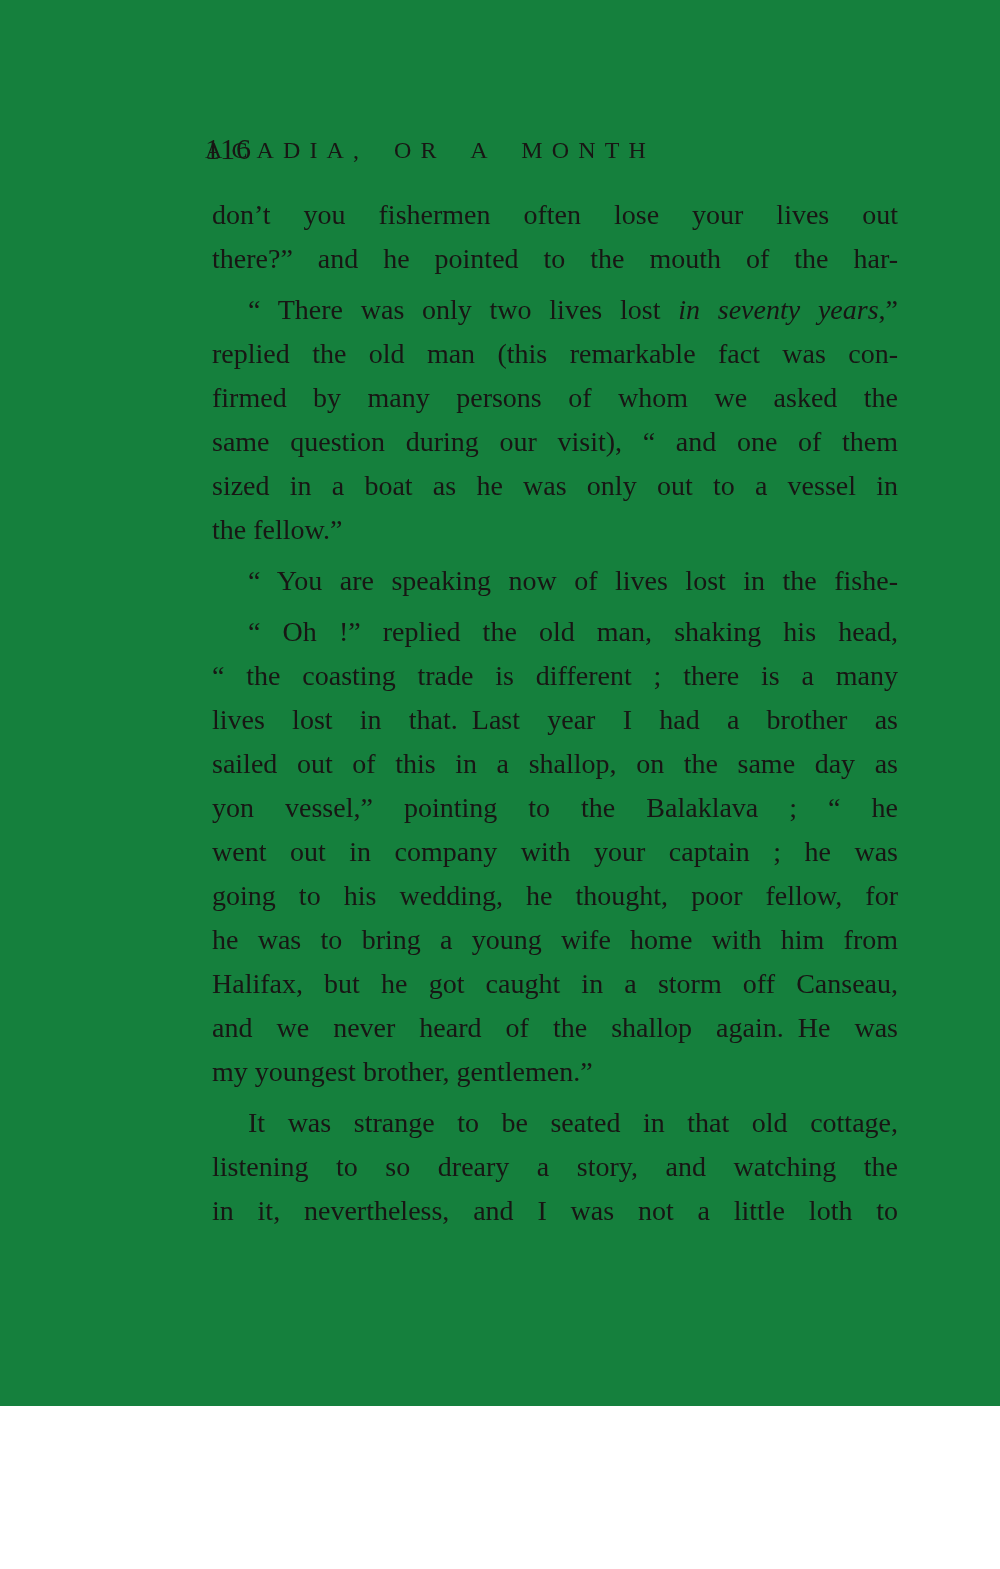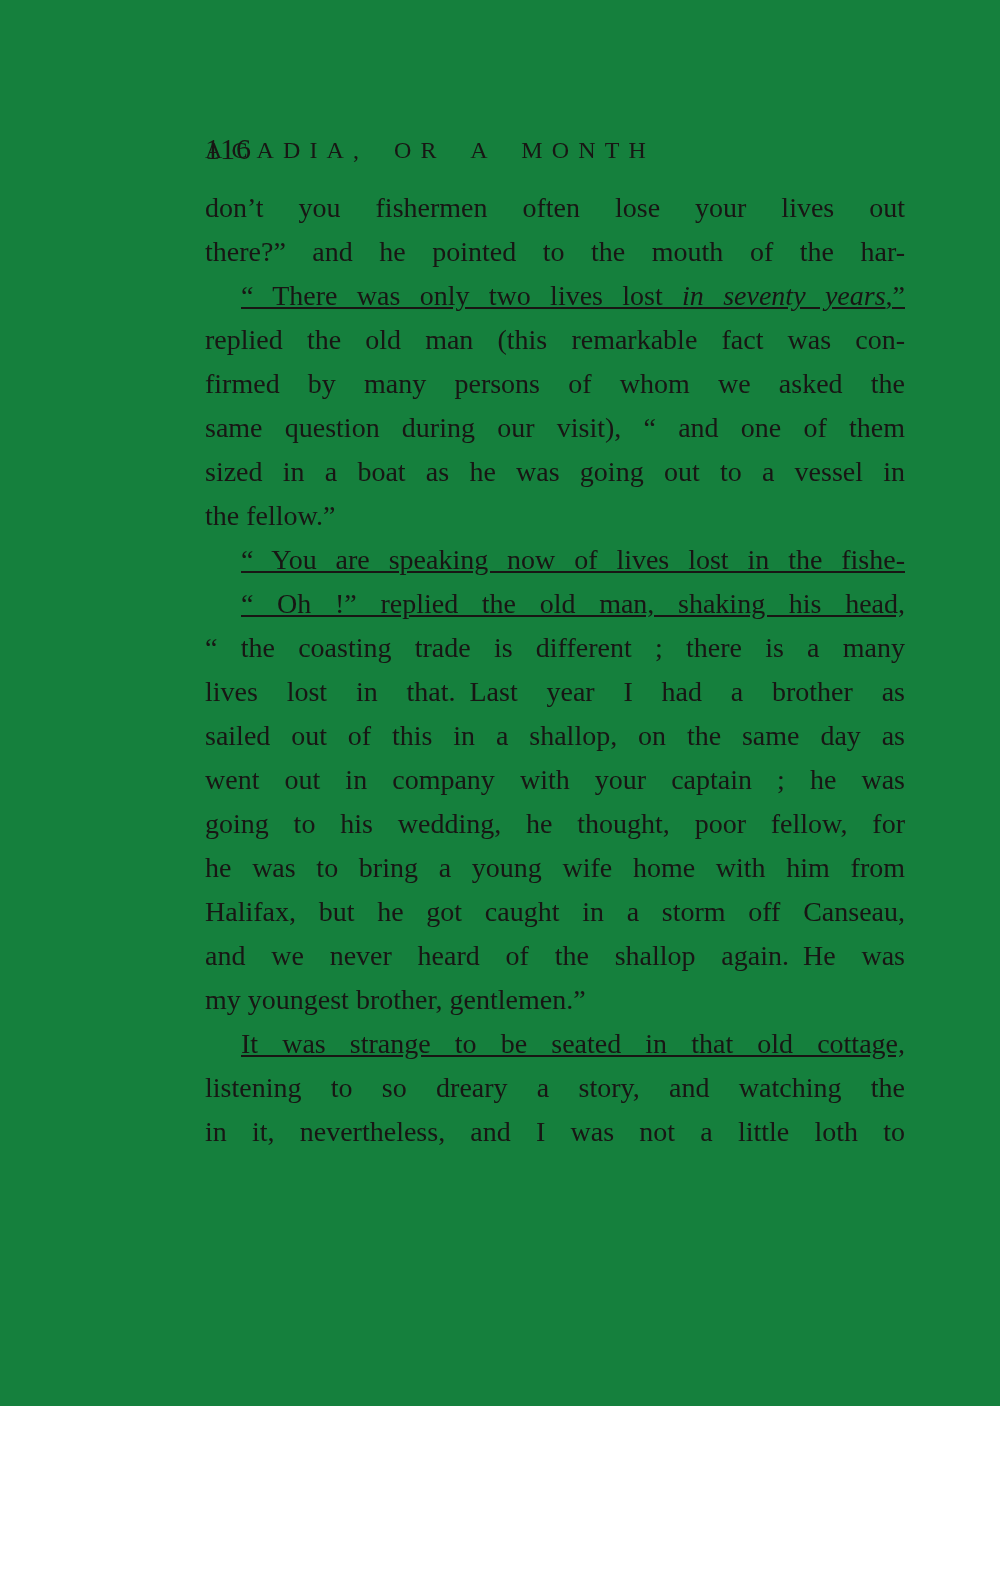--- a/index.html
+++ b/index.html
@@ -43,35 +43,34 @@
     word-spacing: 0.45em;
   }
   .text-block {
     position: absolute;
     left: 205px;
     top: 186px;
     width: 700px;
     font-size: 28px;
     line-height: 44px;
   }
-  .paragraph { margin: 0; }
+  .paragraph { margin: 7px; }
   .line {
     text-align: justify;
     text-align-last: justify;
     -moz-text-align-last: justify;
     white-space: normal;
   }
   .line.noj {
     text-align: left;
     text-align-last: left;
     -moz-text-align-last: left;
   }
   .line.indent {
     text-indent: 36px;
-    text-decoration: underline;
   }
   .line i {
     font-style: italic;
   }
 </style>
 </head>
 <body>
 
 <div class="page">
 
@@ -85,33 +84,34 @@
     <div class="paragraph">
       <div class="line">don’t you fishermen often lose your lives out</div>
       <div class="line">there?” and he pointed to the mouth of the har-</div>
     </div>
 
     <div class="paragraph">
       <div class="line indent"><span>“ There was only two lives lost </span><i>in seventy years</i><span>,”</span></div>
       <div class="line">replied the old man (this remarkable fact was con-</div>
       <div class="line">firmed by many persons of whom we asked the</div>
       <div class="line">same question during our visit), “ and one of them</div>
-      <div class="line">sized in a boat as he was going out to a vessel in</div>
+      <div class="line">sized in a boat as he was only out to a vessel in</div>
       <div class="line noj">the fellow.”</div>
     </div>
 
     <div class="paragraph">
       <div class="line indent">“ You are speaking now of lives lost in the fishe-</div>
     </div>
 
     <div class="paragraph">
       <div class="line indent">“ Oh !” replied the old man, shaking his head,</div>
       <div class="line">“ the coasting trade is different ; there is a many</div>
       <div class="line">lives lost in that. Last year I had a brother as</div>
       <div class="line">sailed out of this in a shallop, on the same day as</div>
+      <div class="line">yon vessel,” pointing to the Balaklava ; “ he</div>
       <div class="line">went out in company with your captain ; he was</div>
       <div class="line">going to his wedding, he thought, poor fellow, for</div>
       <div class="line">he was to bring a young wife home with him from</div>
       <div class="line">Halifax, but he got caught in a storm off Canseau,</div>
       <div class="line">and we never heard of the shallop again. He was</div>
       <div class="line noj">my youngest brother, gentlemen.”</div>
     </div>
 
     <div class="paragraph">
       <div class="line indent">It was strange to be seated in that old cottage,</div>

